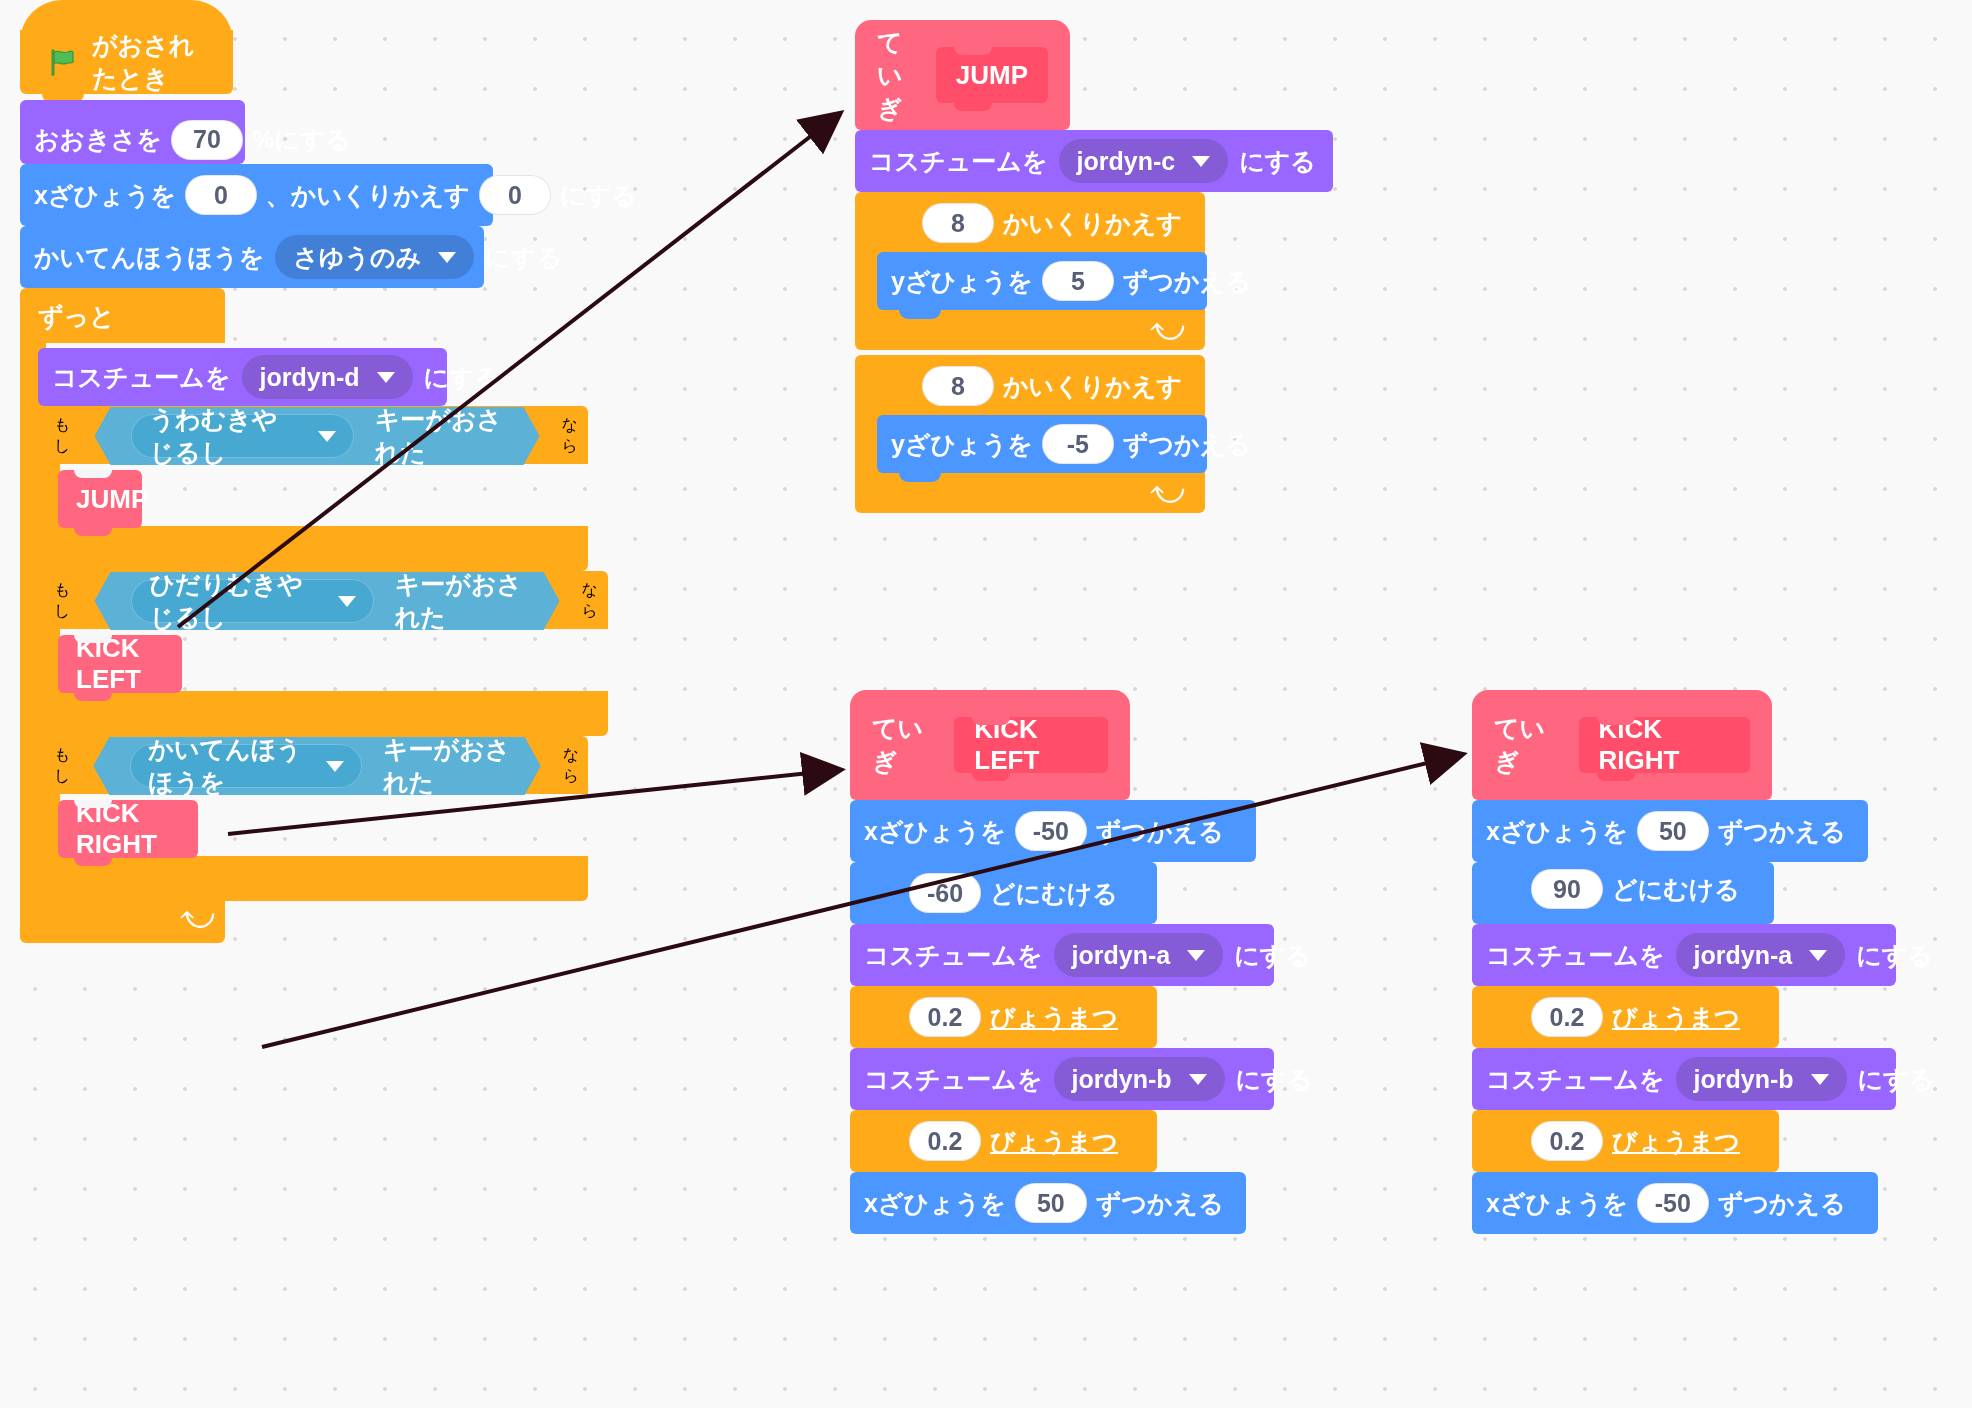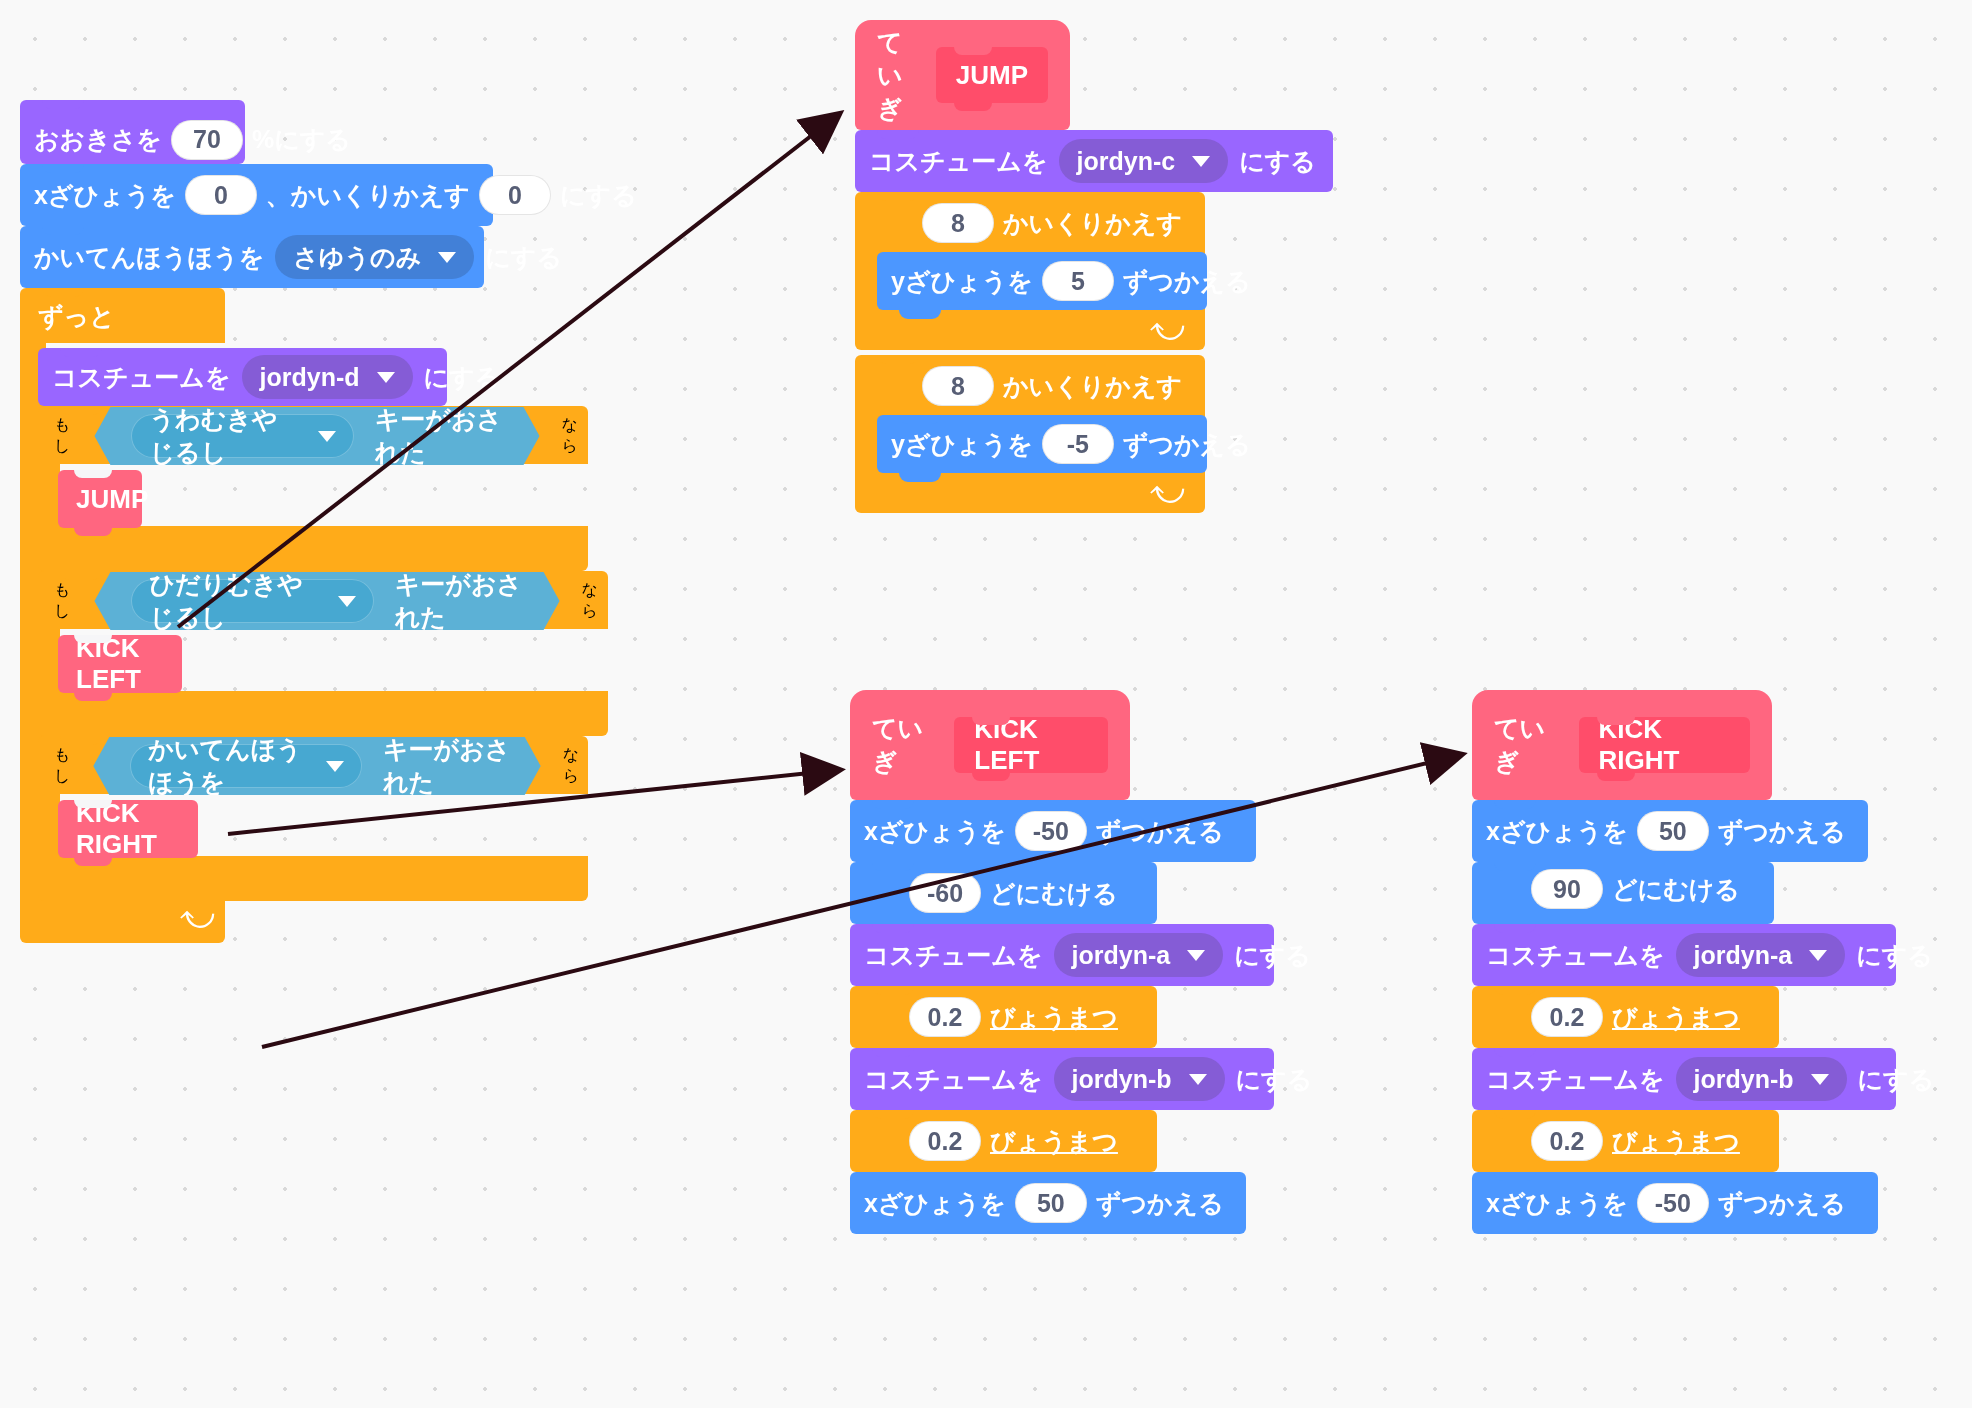--- a/index.html
+++ b/index.html
@@ -134,20 +134,33 @@
     padding:0 26px;margin-left:4px;
     font-size:25px;font-weight:bold;
     clip-path:polygon(16px 0,calc(100% - 16px) 0,100% 50%,calc(100% - 16px) 100%,16px 100%,0 50%);
   }
 </style>
 </head>
 <body>
 
 <div class="canvas">
 
+  <div class="hat" style="left:20px;top:30px;width:213px;height:64px;border-radius:0 0 6px 6px;">
+    <div class="cap"></div>
+    <div class="inner">
+      <span class="flag">
+        <svg width="30" height="30" viewBox="0 0 24 24">
+          <path d="M4 3 L4 22" stroke="#45993d" stroke-width="2.4" fill="none" stroke-linecap="round"></path>
+          <path d="M5 4 C8 2, 12 6, 16 4 C18 3.1, 19.5 3.5, 20 4 L20 12 C19 13, 17 12.5, 15 13 C11 14.5, 8 11.5, 5 13 Z" fill="#4cbf56" stroke="#45993d" stroke-width="1.1"></path>
+        </svg>
+      </span>
+      <span class="lbl">がおされたとき</span>
+    </div>
+    <span style="position:absolute;left:22px;bottom:-9px;width:42px;height:9px;background:#ffab19;border-radius:0 0 9px 9px;"></span>
+  </div>
 
   <div class="blk c-looks notch nub" style="left:20px;top:100px;width:225px;height:64px;padding:15px 18px 0 14px;">
     <span class="lbl">おおきさを</span>
     <span class="oval">70</span>
     <span class="lbl">%にする</span>
   </div>
 
   <div class="blk c-motion notch nub" style="left:20px;top:164px;width:473px;height:62px;padding:0 18px 0 14px;">
     <span class="lbl">xざひょうを</span>
     <span class="oval">0</span>

